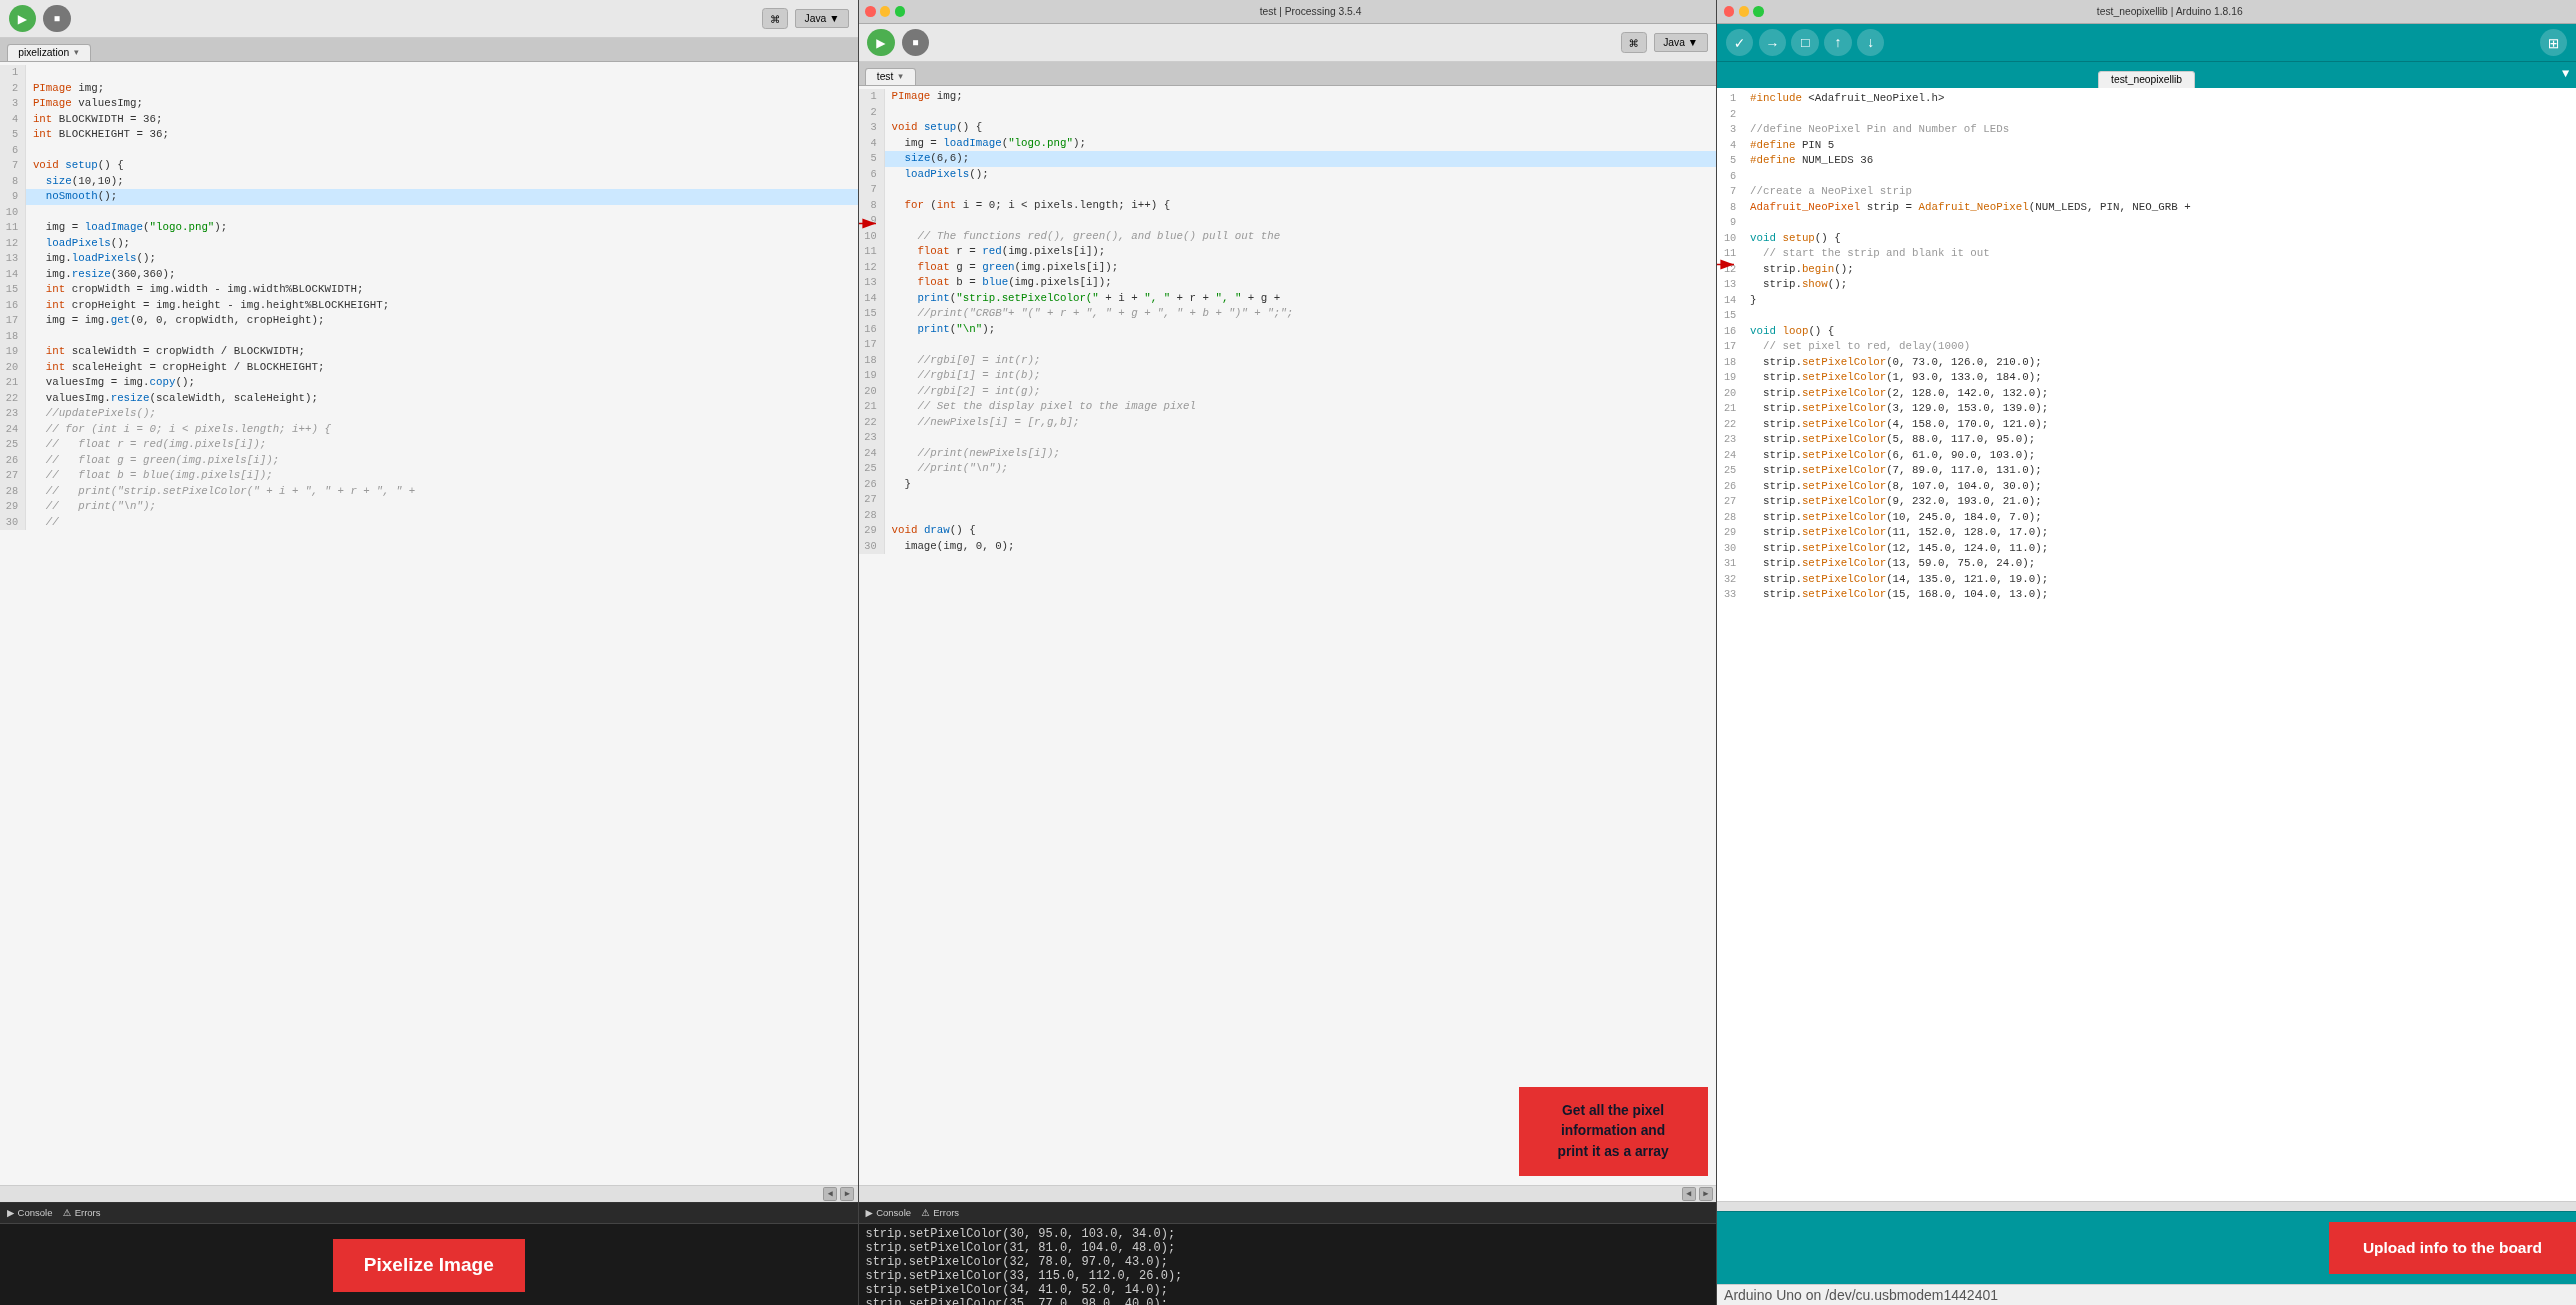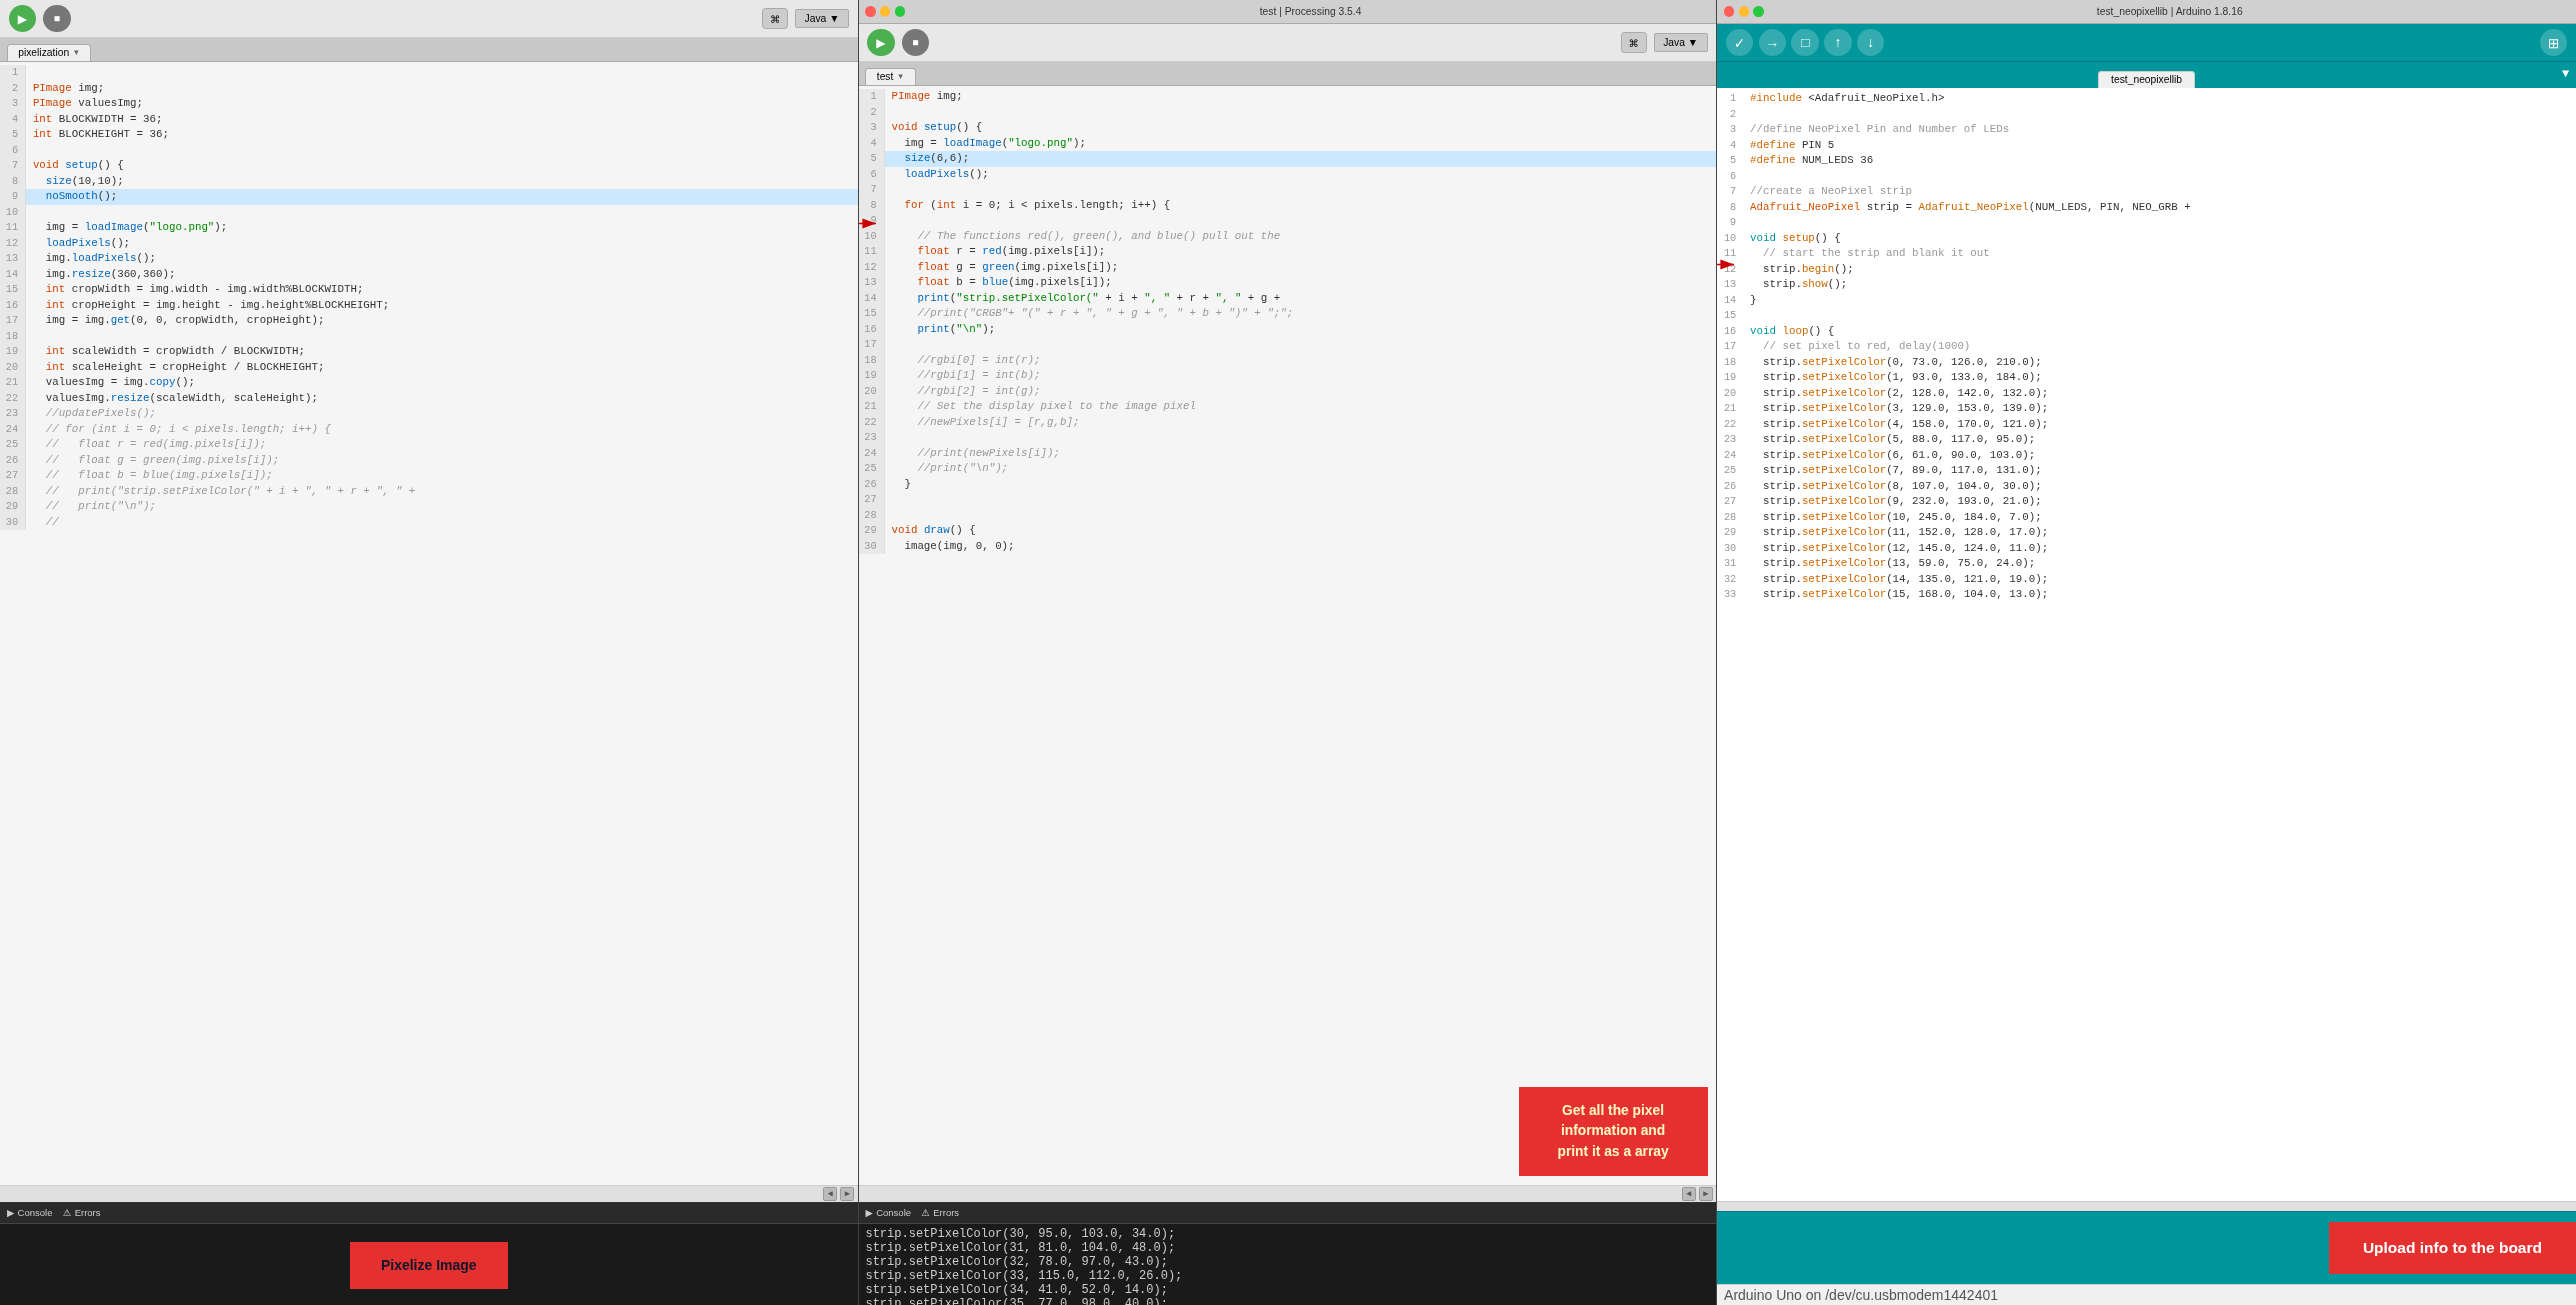--- a/index.html
+++ b/index.html
@@ -409,21 +409,21 @@
             <span>▶</span>
             <span>Console</span>
           </div>
           <div class="console-tab">
             <span>⚠</span>
             <span>Errors</span>
           </div>
         </div>
 
         <div style="position:relative; height:83px; background:#1a1a1a; display:flex; align-items:center; justify-content:center;">
-          <button style="background:#e53030; color:#0f172a; font-weight:bold; font-size:14px; padding:15.5px 31px; border:none; cursor:pointer; font-family:-apple-system,sans-serif;">Pixelize Image</button>
+          <button style="background:#e53030; color:#ffffff; font-weight:bold; font-size:19px; padding:15.5px 31px; border:none; cursor:pointer; font-family:-apple-system,sans-serif;">Pixelize Image</button>
         </div>
       </div>
     </div>
   </div>
 
   <div class="panel panel-mid">
     <div class="panel-relative">
 
       <div class="titlebar">
         <div class="titlebar-dots">
@@ -564,21 +564,21 @@
         </div>
         <div class="code-line">
           <span class="line-num">29</span>
           <span class="line-content"><span class="kw">void</span> <span class="fn">draw</span>() {</span>
         </div>
         <div class="code-line">
           <span class="line-num">30</span>
           <span class="line-content">  image(img, 0, 0);</span>
         </div>
 
-        <div style="position:absolute; bottom:8.6px; right:8.6px; background:#e53030; color:#fef9c3; font-weight:bold; font-size:13.8px; padding:13.8px 17px; text-align:center; font-family:-apple-system,sans-serif; line-height:1.5; width:189px; pointer-events:none; z-index:20;">
+        <div style="position:absolute; bottom:8.6px; right:8.6px; background:#e53030; color:#0f172a; font-weight:bold; font-size:13.8px; padding:13.8px 17px; text-align:center; font-family:-apple-system,sans-serif; line-height:1.5; width:189px; pointer-events:none; z-index:20;">
           Get all the pixel<br>information and<br>print it as a array
         </div>
 
         <div style="position:absolute; top:129px; left:-26px; pointer-events:none; z-index:30;">
           <svg width="52" height="17" viewBox="0 0 60 20">
             <defs>
               <marker id="arrowhead1" markerWidth="8" markerHeight="6" refX="8" refY="3" orient="auto">
                 <polygon points="0 0, 8 3, 0 6" fill="#cc0000"></polygon>
               </marker>
             </defs>

